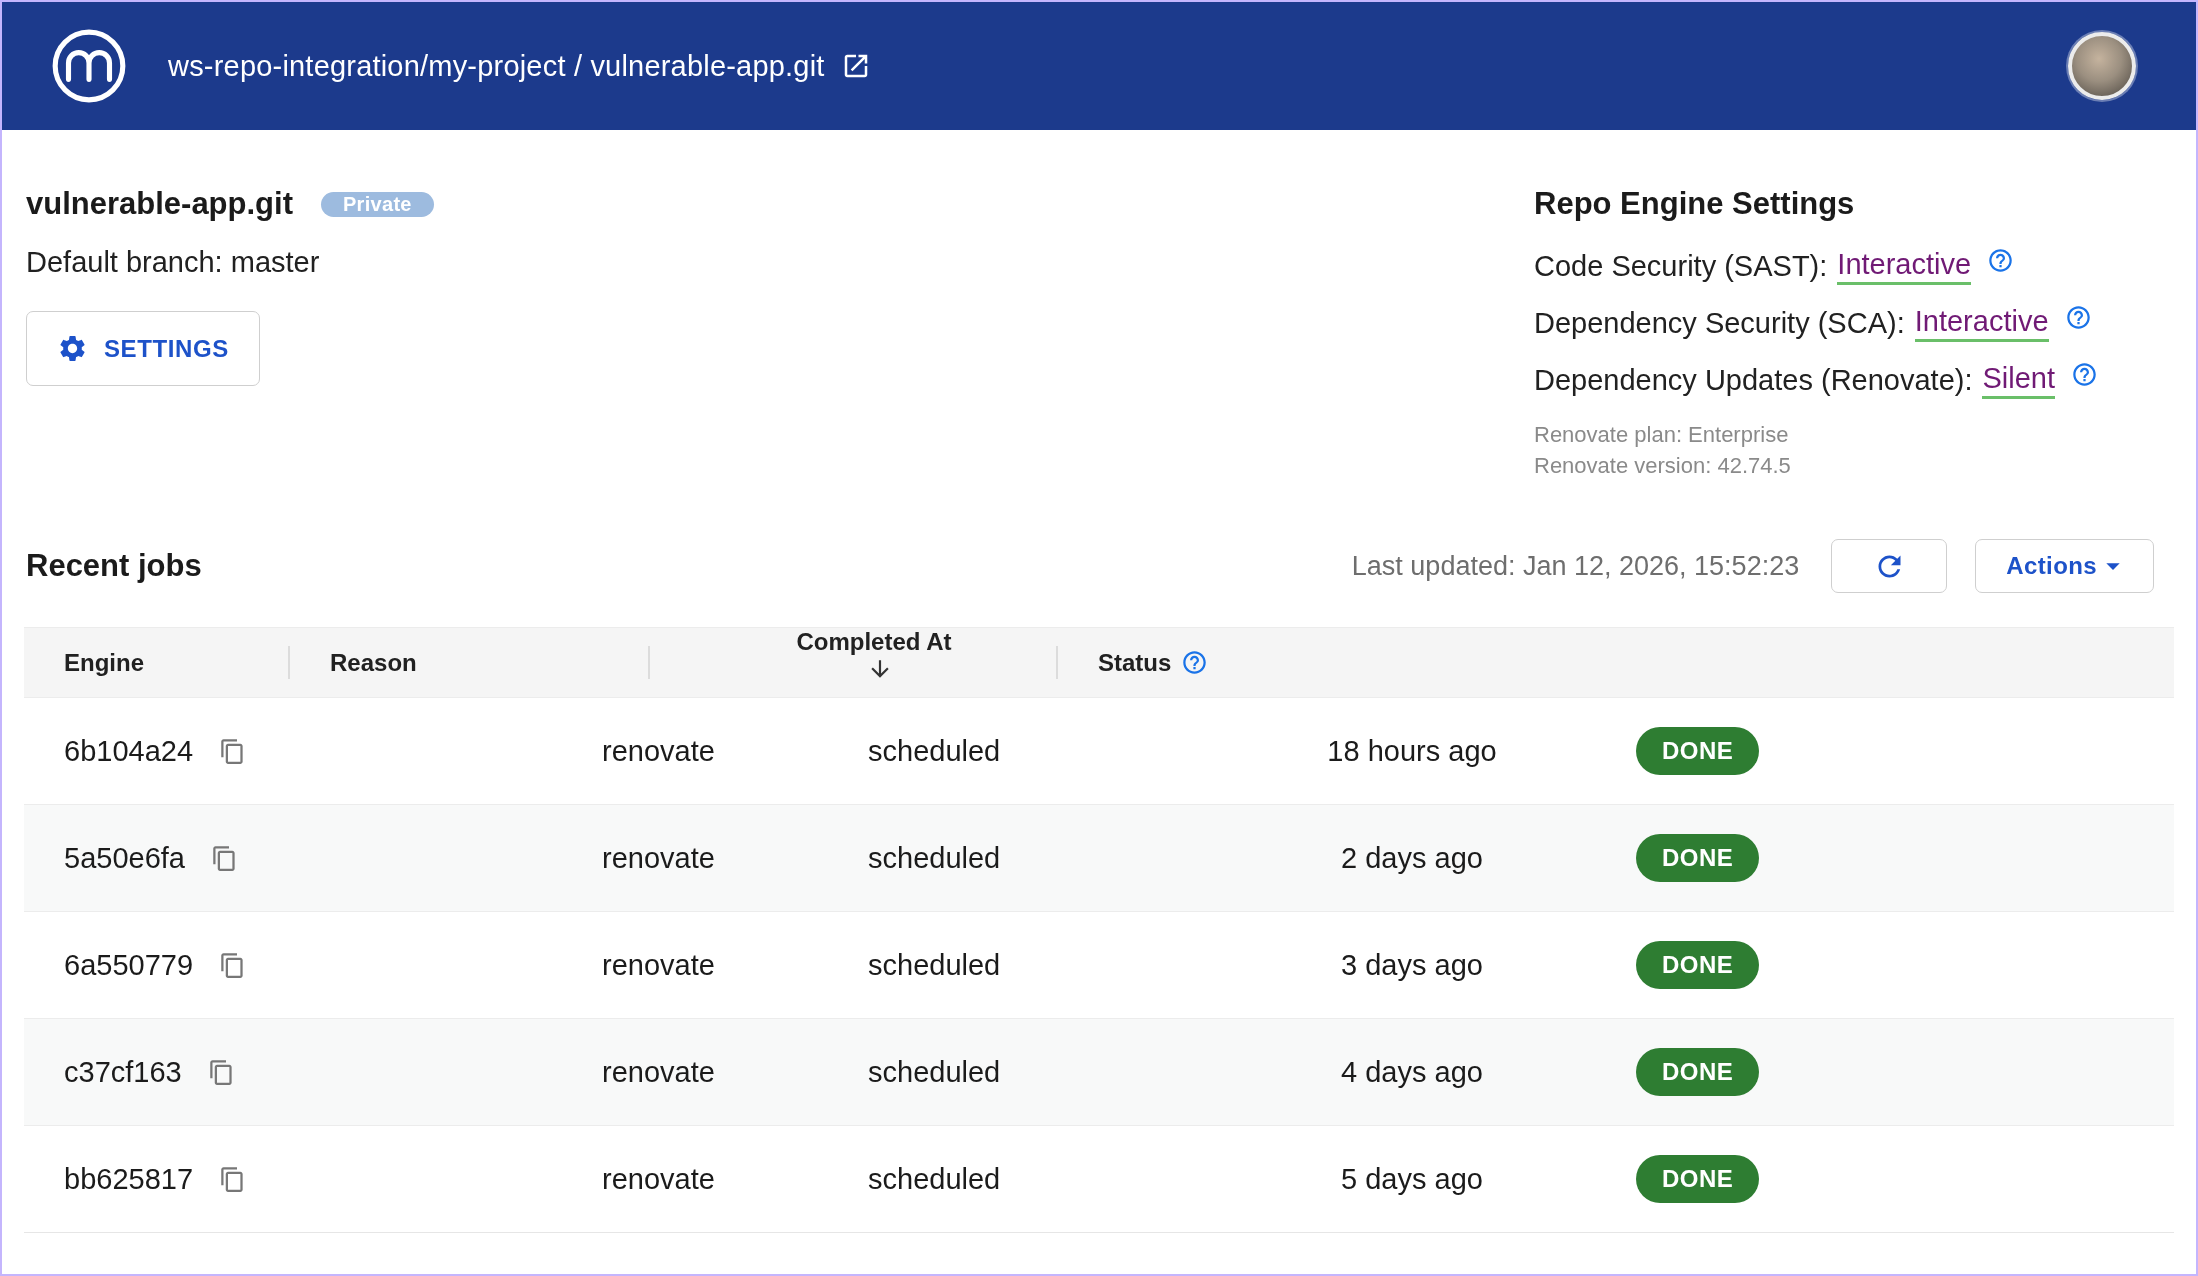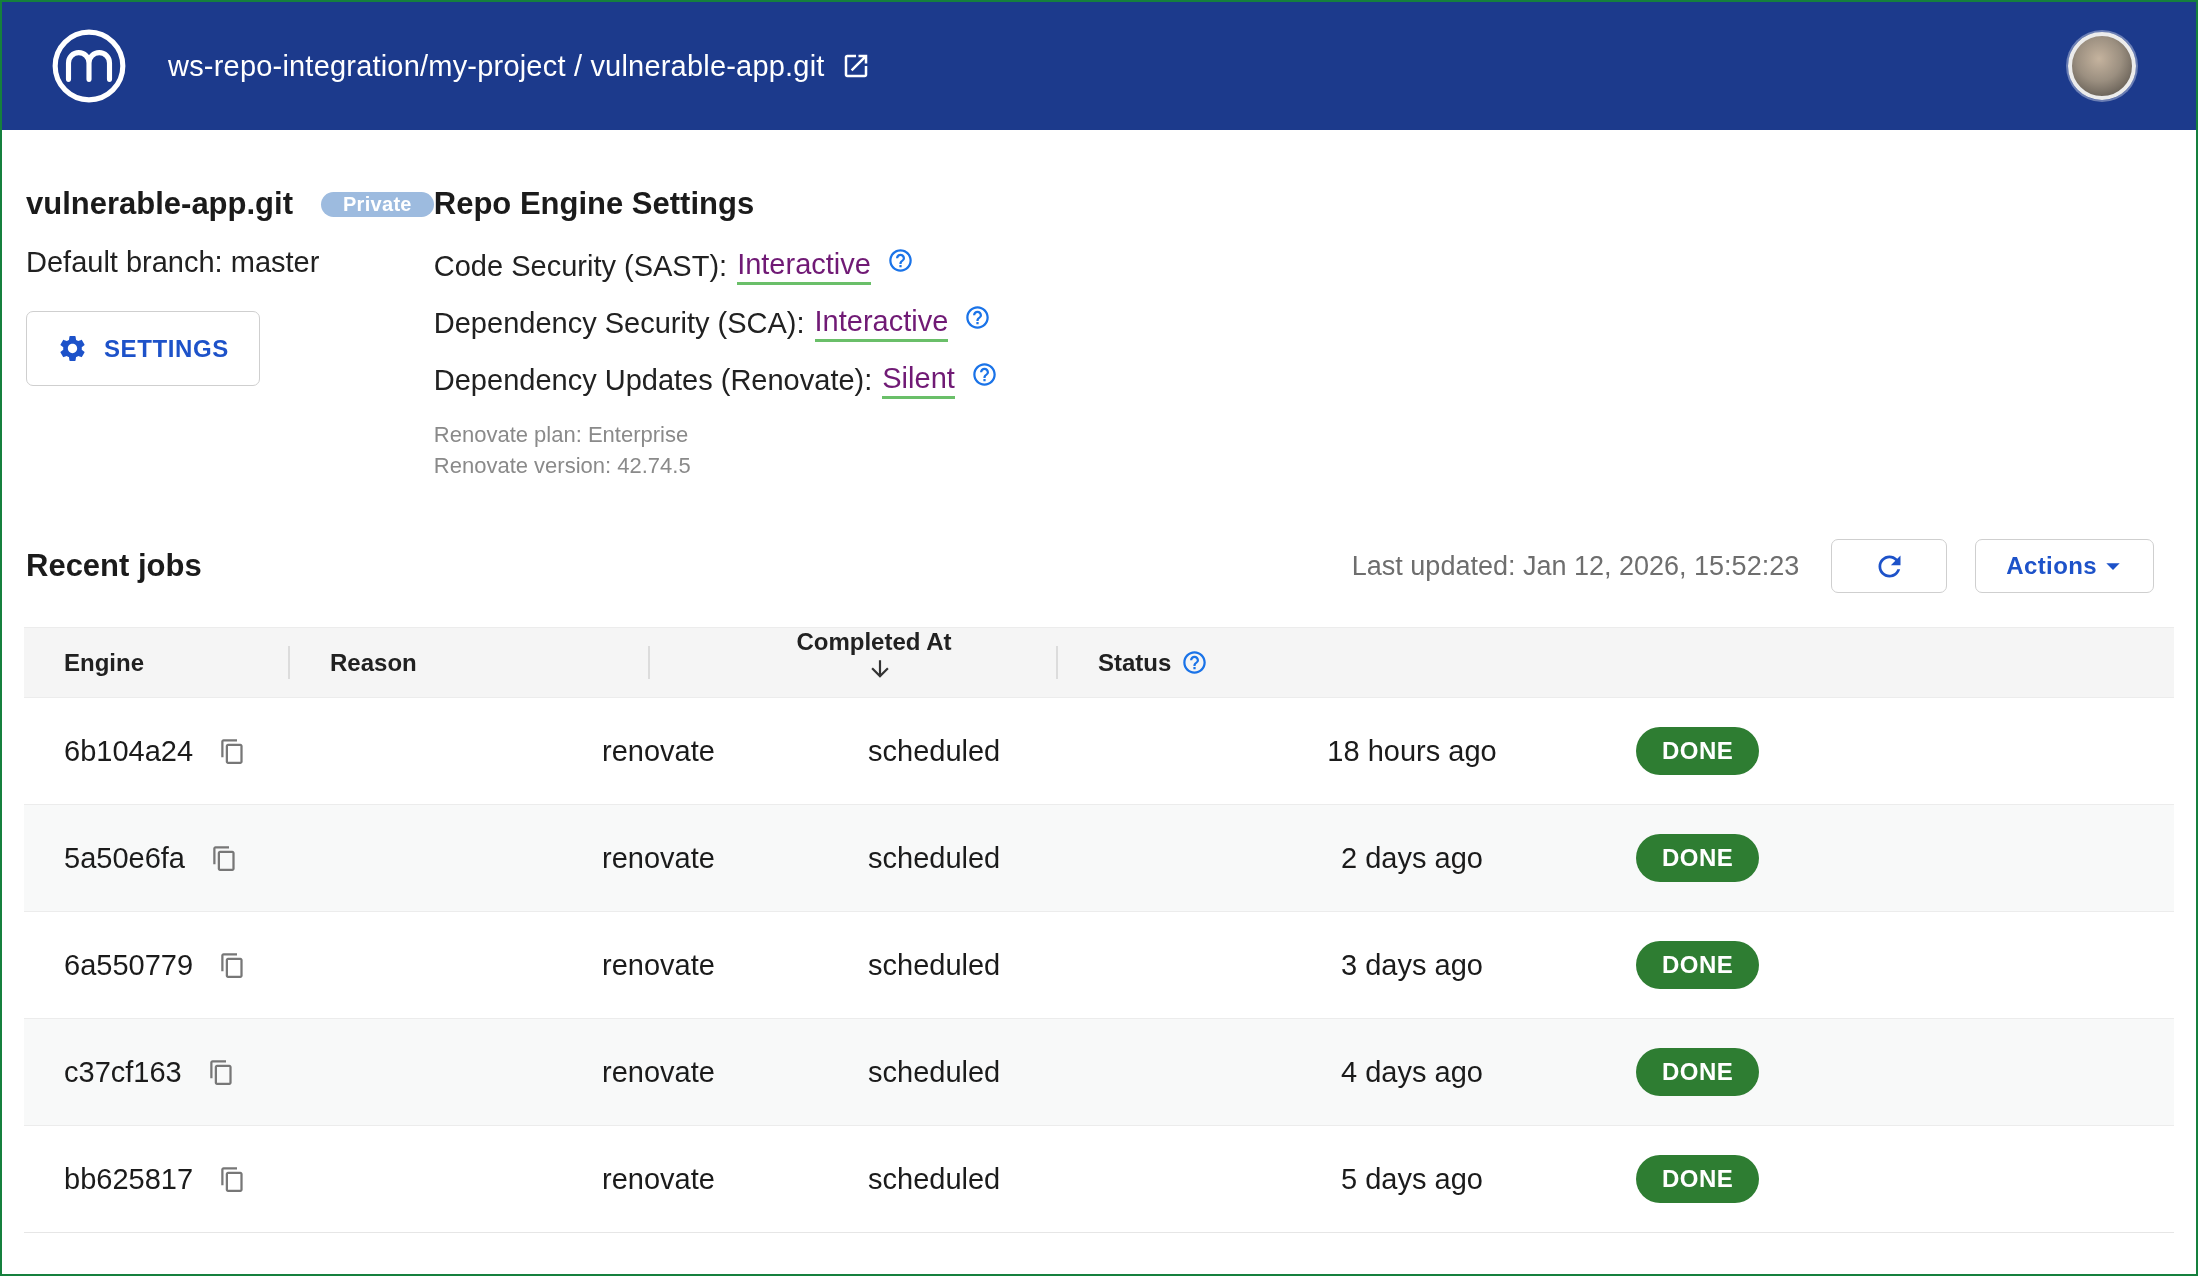--- a/index.html
+++ b/index.html
@@ -1,21 +1,21 @@
 <!DOCTYPE html>
 <html style="--header-bg: #1c3a8c; --accent-blue: #1d52c9; --done-green: #2e7d32; --badge-blue: #9dbbdf; --link-underline: #6abf69; --help-blue: #1a73e8;"><head>
 <meta charset="utf-8">
 <style>
   * { margin:0; padding:0; box-sizing:border-box; }
   html,body { background:#ffffff; }
   body { font-family:"Liberation Sans", sans-serif; color:#212121; }
 
   .page {
     width:2198px; height:1276px;
-    border:2px solid #15803d;
+    border:2px solid #c4b5fd;
     background:#fff;
     overflow:hidden;
     position:relative;
   }
 
   
   .topbar {
     height:128px;
     background:var(--header-bg, #1c3a8c);
     display:flex; align-items:center;
@@ -33,21 +33,21 @@
     margin-left:auto;
     width:68px; height:68px; border-radius:50%;
     border:4px solid #ececec;
     background:radial-gradient(circle at 45% 38%, #c5b39e 0%, #9b8f80 45%, #6e665c 75%, #5a544c 100%);
     box-shadow:0 0 0 2px rgba(255,255,255,.35);
     cursor:pointer;
   }
 
   
   .hero {
-    display:flex; align-items:flex-start;
+    display:flex; justify-content:space-between; align-items:flex-start;
     padding:56px 42px 40px 24px;
     min-height:336px;
   }
   .repo-title-row { display:flex; align-items:center; gap:28px; }
   .repo-title { font-size:31px; font-weight:700; color:#1b1b1b; }
   .private-badge {
     background:var(--badge-blue, #9dbbdf);
     color:#fff; font-size:20px; font-weight:700;
     padding:1px 22px; border-radius:20px; letter-spacing:.3px;
   }

